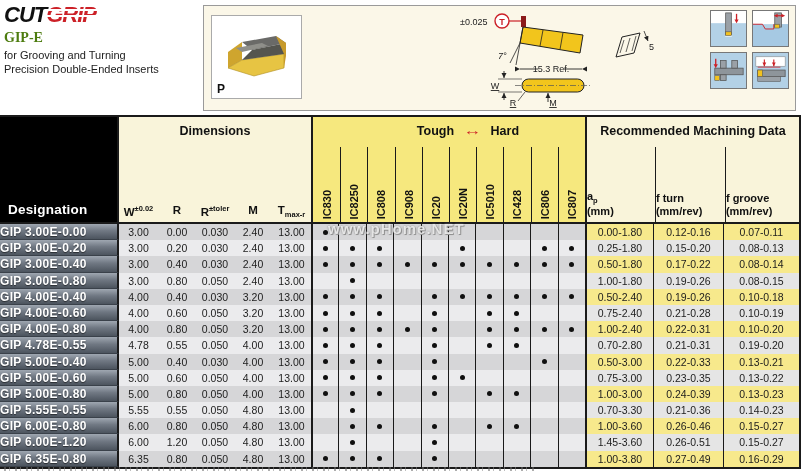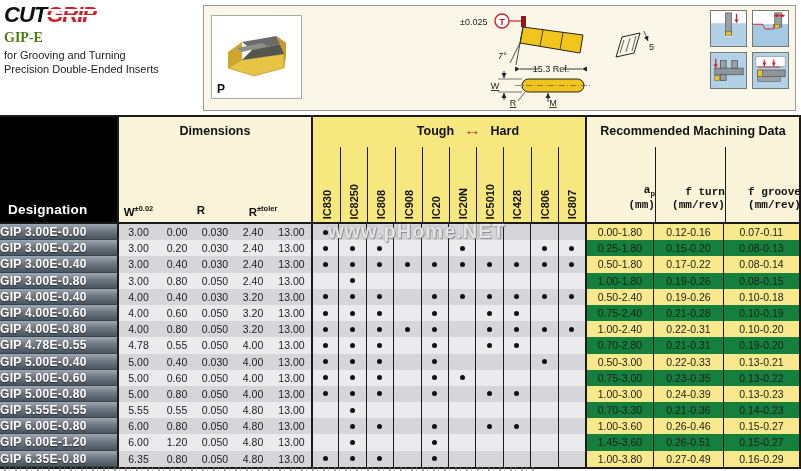--- a/index.html
+++ b/index.html
@@ -16,52 +16,52 @@
   .prod-sub{position:absolute;left:4px;top:48px;font-size:11px;color:#222;line-height:14px;}
 
   .panel{position:absolute;left:203px;top:5px;width:593px;height:106px;background:#fbf7e8;border:1px solid #9a9a9a;box-sizing:border-box;}
   .photo-box{position:absolute;left:7px;top:9px;width:91px;height:84px;background:#fff;border:1px solid #aaa;box-sizing:border-box;}
   .photo-box .p-label{position:absolute;left:5px;bottom:2px;font-weight:bold;font-size:12px;color:#111;}
   .drawing{position:absolute;left:232px;top:1px;}
   .apps{position:absolute;right:6px;top:4px;display:grid;grid-template-columns:37px 37px;grid-auto-rows:37px;gap:5px;}
   .app{border:1px solid #777;box-sizing:border-box;background:#cfe3f2;}
 
   
-  .watermark{position:absolute;left:328px;top:220px;font-weight:bold;font-size:20px;letter-spacing:1px;color:rgba(245,245,245,.85);text-shadow:0 0 2px #7d7d7d,1px 1px 0 #9a9a9a;z-index:5;pointer-events:none;}
+  .watermark{position:absolute;left:328px;top:220px;font-weight:bold;font-size:15px;letter-spacing:1px;color:rgba(245,245,245,.85);text-shadow:0 0 2px #7d7d7d,1px 1px 0 #9a9a9a;z-index:5;pointer-events:none;}
 
   
   .table-wrap{position:absolute;left:0;top:115px;width:801px;box-sizing:border-box;border-top:2px solid #1a1a1a;border-bottom:2px solid #1a1a1a;border-right:2px solid #1a1a1a;}
   .grid{display:grid;grid-template-columns:119px 39px 38px 38px 38px 39px repeat(10,27.4px) 68px 70px 76px;}
 
   .thead{height:105px;border-bottom:2px solid #1a1a1a;}
   .th-designation{grid-column:1;background:#000000;border-right:2px solid #1a1a1a;position:relative;box-sizing:border-box;}
   .th-designation span{position:absolute;left:8px;bottom:5px;color:#fff;font-weight:bold;font-size:13.5px;letter-spacing:.2px;}
   .th-dims{grid-column:2/7;background:#f9f4da;position:relative;}
   .sec-title{text-align:center;padding-top:7px;font-weight:bold;font-size:12.5px;color:#111;}
-  .dim-labels{position:absolute;bottom:3px;left:0;width:100%;display:grid;grid-template-columns:39px 38px 38px 38px 39px;font-weight:bold;font-size:11.5px;text-align:center;color:#111;gap:24px;}
+  .dim-labels{position:absolute;bottom:3px;left:0;width:100%;display:grid;grid-template-columns:39px 38px 38px 38px 39px;font-weight:bold;font-size:11.5px;text-align:center;color:#111;}
   .dim-labels sup,.dim-labels sub,.mcell sub{font-size:7.5px;font-weight:bold;}
   .th-grades{grid-column:7/17;background:#f6e87e;border-left:2px solid #1a1a1a;position:relative;box-sizing:border-box;}
   .tough-hard{display:flex;justify-content:center;gap:12px;align-items:center;padding-left:38px;}
   .red-arrow{color:#cc2027;font-weight:bold;transform:scaleX(1.5);display:inline-block;}
   .vlabels{position:absolute;top:30px;bottom:0;left:0;right:0;display:grid;grid-template-columns:repeat(10,1fr);}
   .vcell{position:relative;border-left:1px solid #1a1a1a;}
   .vcell:first-child{border-left:none;}
   .vtext{position:absolute;bottom:3px;left:50%;transform:translateX(-50%) rotate(180deg);writing-mode:vertical-rl;font-weight:bold;font-size:11px;color:#111;white-space:nowrap;}
   .th-mach{grid-column:17/20;background:#f9f4da;border-left:2px solid #1a1a1a;position:relative;box-sizing:border-box;}
   .mach-labels{position:absolute;top:30px;bottom:0;left:0;right:0;display:grid;grid-template-columns:68px 70px 76px;}
-  .mcell{border-left:1px solid #1a1a1a;display:flex;flex-direction:column;justify-content:flex-end;align-items:flex-end;padding-bottom:10px;font-weight:bold;font-size:11px;line-height:1.2;color:#111;box-sizing:border-box;font-family:Liberation Mono, monospace;}
+  .mcell{border-left:1px solid #1a1a1a;display:flex;flex-direction:column;justify-content:flex-end;align-items:flex-start;padding-bottom:4px;font-weight:bold;font-size:11px;line-height:1.2;color:#111;box-sizing:border-box;}
   .mcell:first-child{border-left:none;}
 
   .row{height:16.2px;}
   .cell{box-sizing:border-box;text-align:center;font-size:10.5px;line-height:16.2px;color:#1c1c1c;overflow:hidden;}
   .des-cell{text-align:left;padding-left:0;font-weight:bold;font-size:12px;color:#fff;white-space:nowrap;letter-spacing:.3px;background:linear-gradient(180deg,#9fa7b1 0%,#707883 45%,#4c545e 100%);border-right:2px solid #1a1a1a;border-bottom:1px solid #3a414a;text-shadow:0 1px 1px rgba(0,0,0,.55);}
   .odd  .num-cell,.odd  .grade-cell{background:#d6d6d8;}
   .even .num-cell,.even .grade-cell{background:#ebebed;}
   .odd  .mach-cell{background:#f7e98c;}
-  .even .mach-cell{background:#15803d;}
+  .even .mach-cell{background:#e5e5e5;}
   .grade-cell{border-left:1px solid #1a1a1a;display:flex;align-items:center;justify-content:center;}
   .grade-cell.first{border-left-width:2px;}
   .mach-cell{border-left:1px solid #1a1a1a;}
   .mach-cell.first{border-left-width:2px;}
   .dot{width:5px;height:5px;border-radius:50%;background:#101010;display:block;}
 
   .footnote{position:absolute;left:4px;top:467px;width:530px;height:4px;overflow:hidden;opacity:.55;background:repeating-linear-gradient(90deg,#6a6a6a 0 2px,transparent 2px 5px,#8a8a8a 5px 6px,transparent 6px 11px);}
 </style>
 </head>
 <body>

